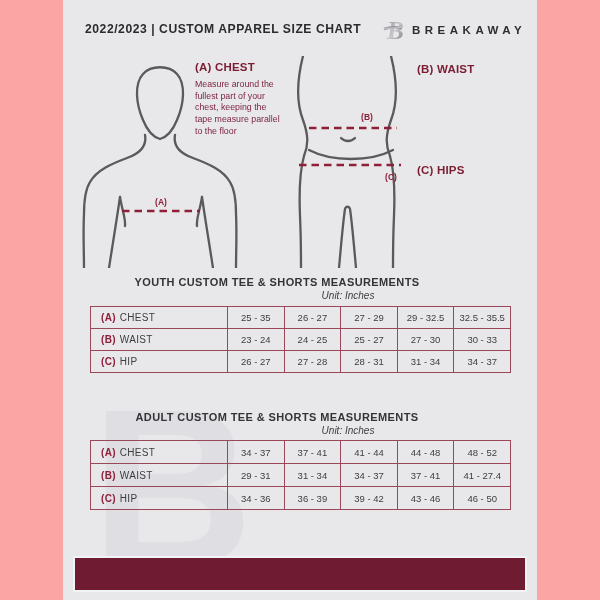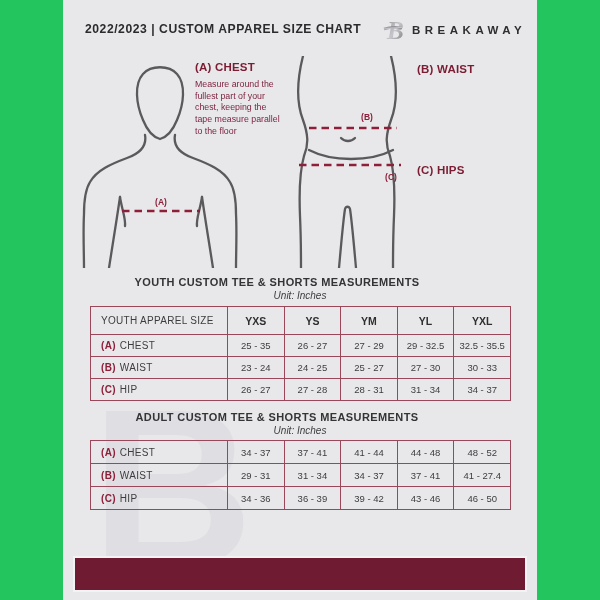--- a/index.html
+++ b/index.html
@@ -1,16 +1,16 @@
 <!DOCTYPE html>
 <html><head>
 <meta charset="utf-8">
 <style>
   html,body{margin:0;padding:0;background:#111;}
-  .stage{position:relative;width:600px;height:600px;background:#22c55e;overflow:hidden;
+  .stage{position:relative;width:600px;height:600px;background:#fca5a5;overflow:hidden;
          font-family:"Liberation Sans",sans-serif;}
   .doc{position:absolute;left:63px;top:0;width:474px;height:600px;background:#e8e8ea;}
   .abs{position:absolute;}
 
   
   .doc-title{left:22px;top:21px;font-weight:bold;font-size:13.5px;letter-spacing:.6px;
              color:#2b2b2d;transform:scaleX(.9);transform-origin:left top;white-space:nowrap;}
   .brand{left:320px;top:15px;display:flex;align-items:center;gap:5px;}
   .brand-name{font-size:11.5px;font-weight:bold;letter-spacing:4.5px;color:#2e2e30;white-space:nowrap;}
 
@@ -25,21 +25,21 @@
 
   svg{display:block;}
   .fig{stroke:#5a5a5d;stroke-width:2.3;fill:none;stroke-linecap:round;}
   .dash{stroke:#8e1f39;stroke-width:2.3;fill:none;stroke-dasharray:7.5 5;}
   .figlabel{font:bold 8.5px "Liberation Sans",sans-serif;fill:#8e1f39;}
 
   
   .section-title{left:0;width:428px;text-align:center;font-size:11px;font-weight:bold;
                  color:#343436;letter-spacing:.4px;z-index:2;}
   .unit{left:0;width:474px;text-align:center;font-size:10px;font-style:italic;
-        color:#3d3d3f;z-index:2;}
+        color:#3d3d3f;z-index:2;padding-left:48px;}
 
   
   table.size-table{border-collapse:collapse;table-layout:fixed;width:420px;z-index:2;}
   .size-table col.c0{width:137px;}
   .size-table col.cs{width:56.6px;}
   .size-table th,.size-table td{border:1.5px solid #9c4659;padding:0;background:transparent;}
   .label-cell{text-align:left;padding-left:10px !important;font-size:10px;font-weight:normal;
               color:#3d3d3f;letter-spacing:.3px;}
   th.size{font-size:10.5px;font-weight:bold;color:#2f2f31;text-align:center;}
   td.val{font-size:9.5px;text-align:center;color:#3d3d3f;}
@@ -123,28 +123,20 @@
     <table class="abs size-table youth-t" style="left:27px;top:306px;">
       <colgroup>
           <col class="c0">
           <col class="cs">
           <col class="cs">
           <col class="cs">
           <col class="cs">
           <col class="cs">
         </colgroup>
       <tbody>
-          <tr class="head">
-        <th class="label-cell">YOUTH APPAREL SIZE</th>
-        <th class="size">YXS</th>
-        <th class="size">YS</th>
-        <th class="size">YM</th>
-        <th class="size">YL</th>
-        <th class="size">YXL</th>
-      </tr>
       <tr class="datarow">
         <td class="label-cell"><span class="prefix">(A)</span><span class="rowlabel">CHEST</span></td>
         <td class="val">25 - 35</td>
         <td class="val">26 - 27</td>
         <td class="val">27 - 29</td>
         <td class="val">29 - 32.5</td>
         <td class="val">32.5 - 35.5</td>
       </tr>
       <tr class="datarow">
         <td class="label-cell"><span class="prefix">(B)</span><span class="rowlabel">WAIST</span></td>

